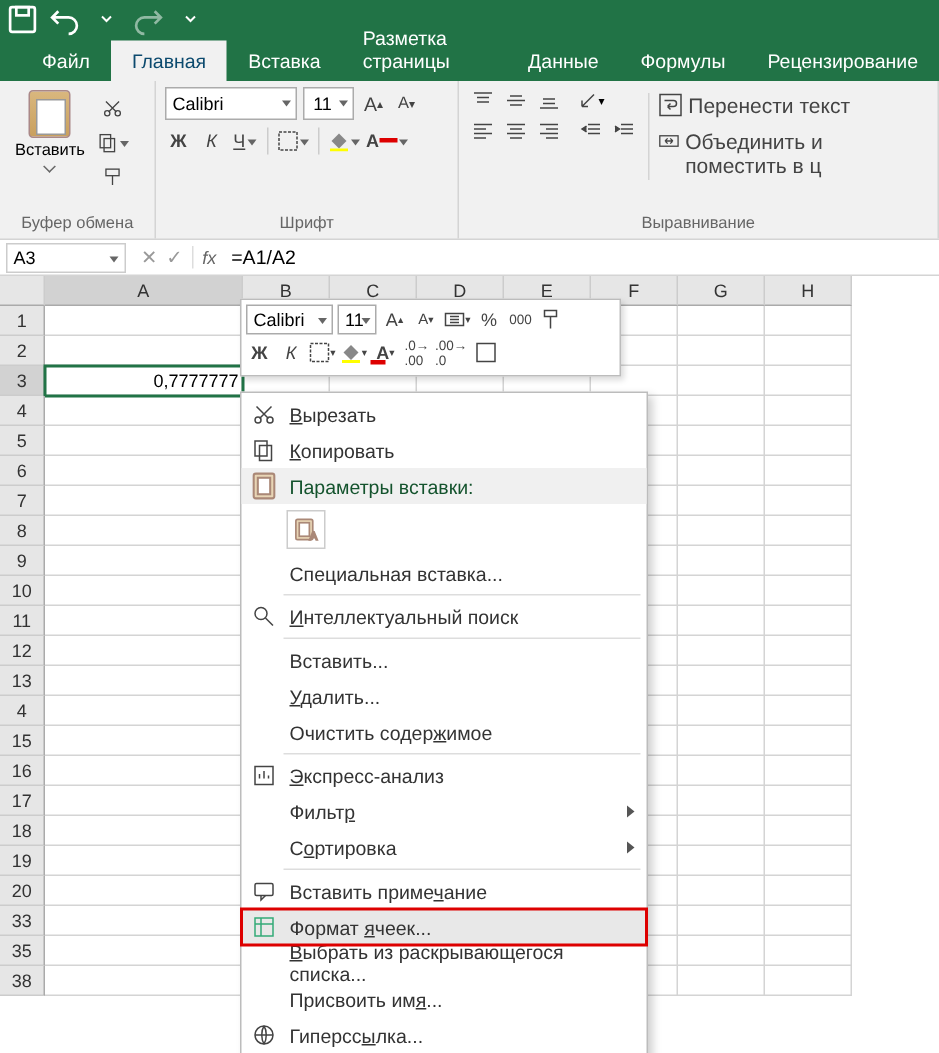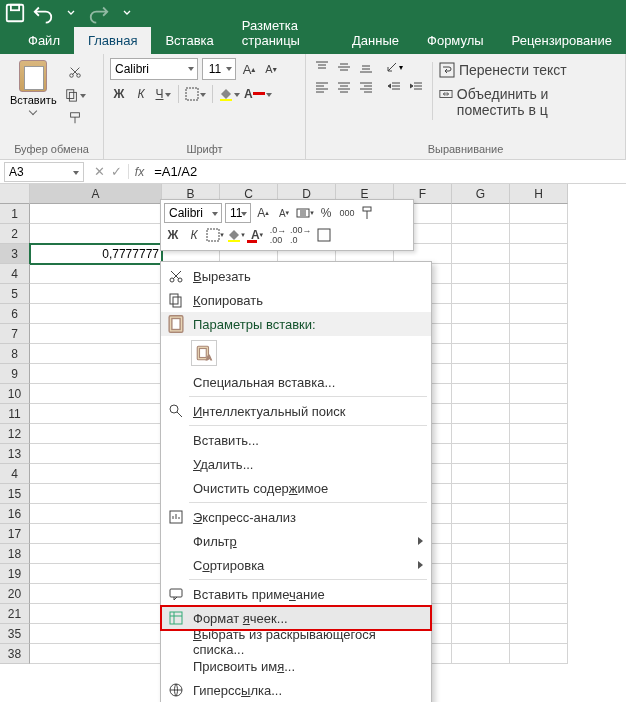--- a/index.html
+++ b/index.html
@@ -555,21 +555,21 @@
         <div class="cell A"></div>
         <div class="cell norm"></div>
         <div class="cell norm"></div>
         <div class="cell norm"></div>
         <div class="cell norm"></div>
         <div class="cell norm"></div>
         <div class="cell norm"></div>
         <div class="cell norm"></div>
       </div>
       <div class="row">
-        <div class="row-h">21</div>
+        <div class="row-h">33</div>
         <div class="cell A"></div>
         <div class="cell norm"></div>
         <div class="cell norm"></div>
         <div class="cell norm"></div>
         <div class="cell norm"></div>
         <div class="cell norm"></div>
         <div class="cell norm"></div>
         <div class="cell norm"></div>
       </div>
       <div class="row">

